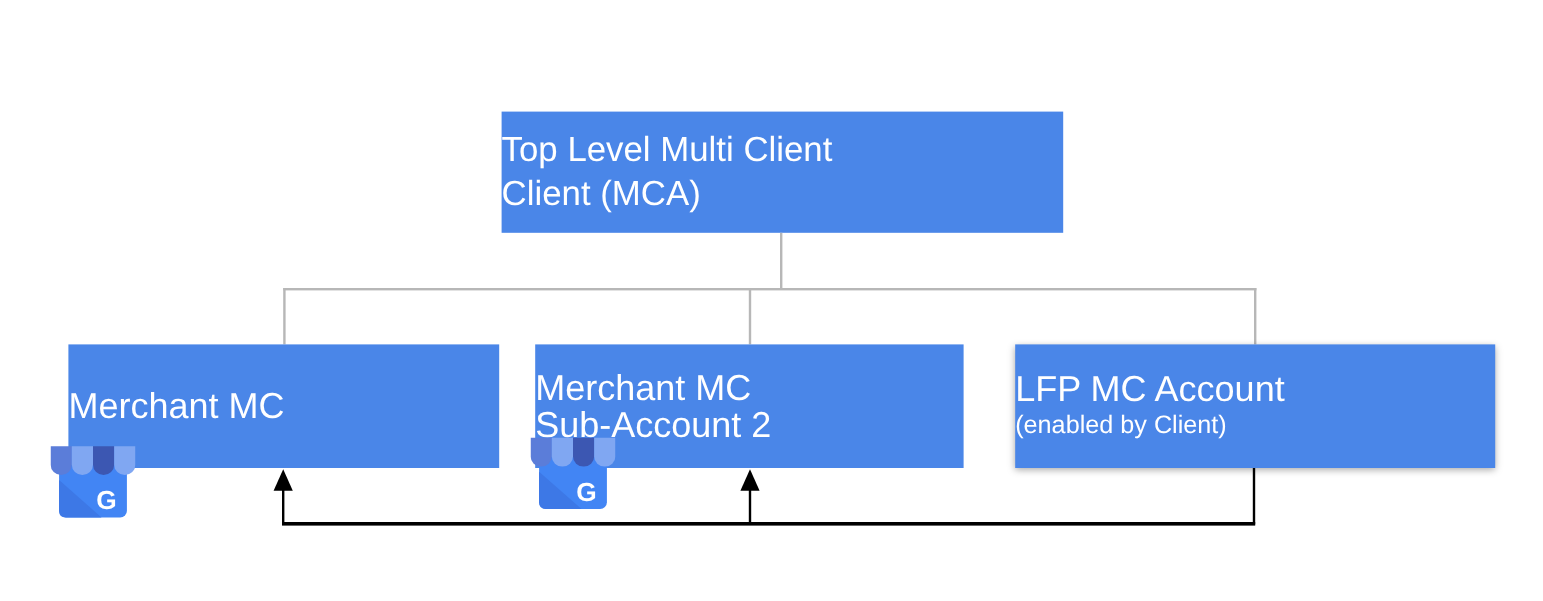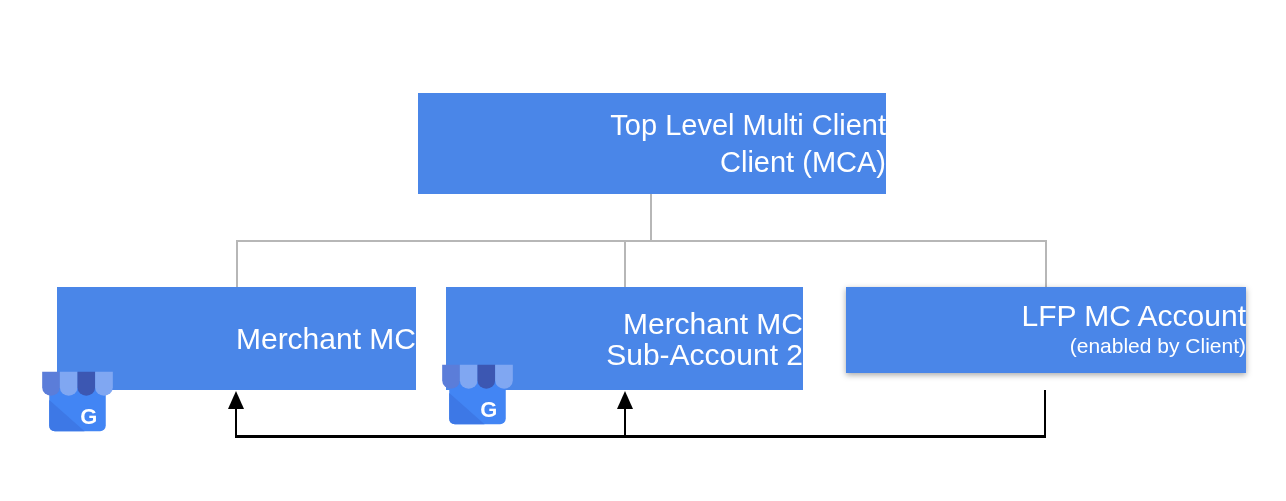--- a/index.html
+++ b/index.html
@@ -13,32 +13,32 @@
     background: #ffffff;
     overflow: hidden;
   }
 
   .node {
     position: absolute;
     background: #4a86e8;
     color: #ffffff;
     display: flex;
     flex-direction: column;
-    align-items: flex-end;
+    align-items: flex-start;
     justify-content: center;
     text-align: center;
   }
 
   .node-top { left: 418px; top: 93px; width: 468px; height: 101px; }
   .node-top .line { font-size: 29px; line-height: 37px; }
 
   .node-sub .line { font-size: 30px; line-height: 31px; }
   .node-sub1 { left: 57px;  top: 287px; width: 359px; height: 103px; }
   .node-sub2 { left: 446px; top: 287px; width: 357px; height: 103px; }
-  .node-lfp  { left: 846px; top: 287px; width: 400px; height: 86px;
+  .node-lfp  { left: 846px; top: 287px; width: 400px; height: 103px;
                box-shadow: 0 2px 6px rgba(0,0,0,0.35); }
   .node-lfp .line2 { font-size: 21px; line-height: 29px; }
 
   
   .gline { position: absolute; background: #b7b7b7; }
   .g-stem  { left: 650px;  top: 194px; width: 2px;   height: 47px; }
   .g-rail  { left: 236px;  top: 240px; width: 811px; height: 2px; }
   .g-drop1 { left: 236px;  top: 240px; width: 2px;   height: 47px; }
   .g-drop2 { left: 624px;  top: 240px; width: 2px;   height: 47px; }
   .g-drop3 { left: 1045px; top: 240px; width: 2px;   height: 47px; }

